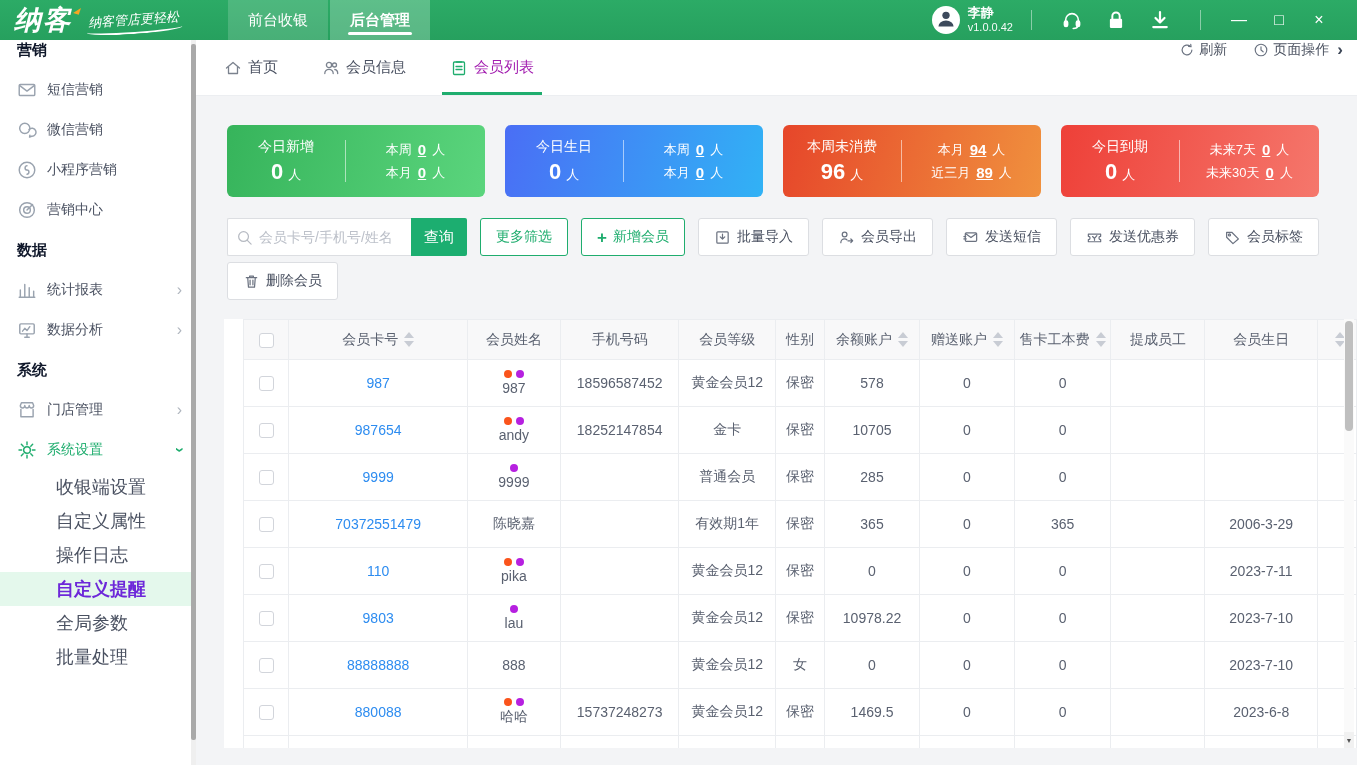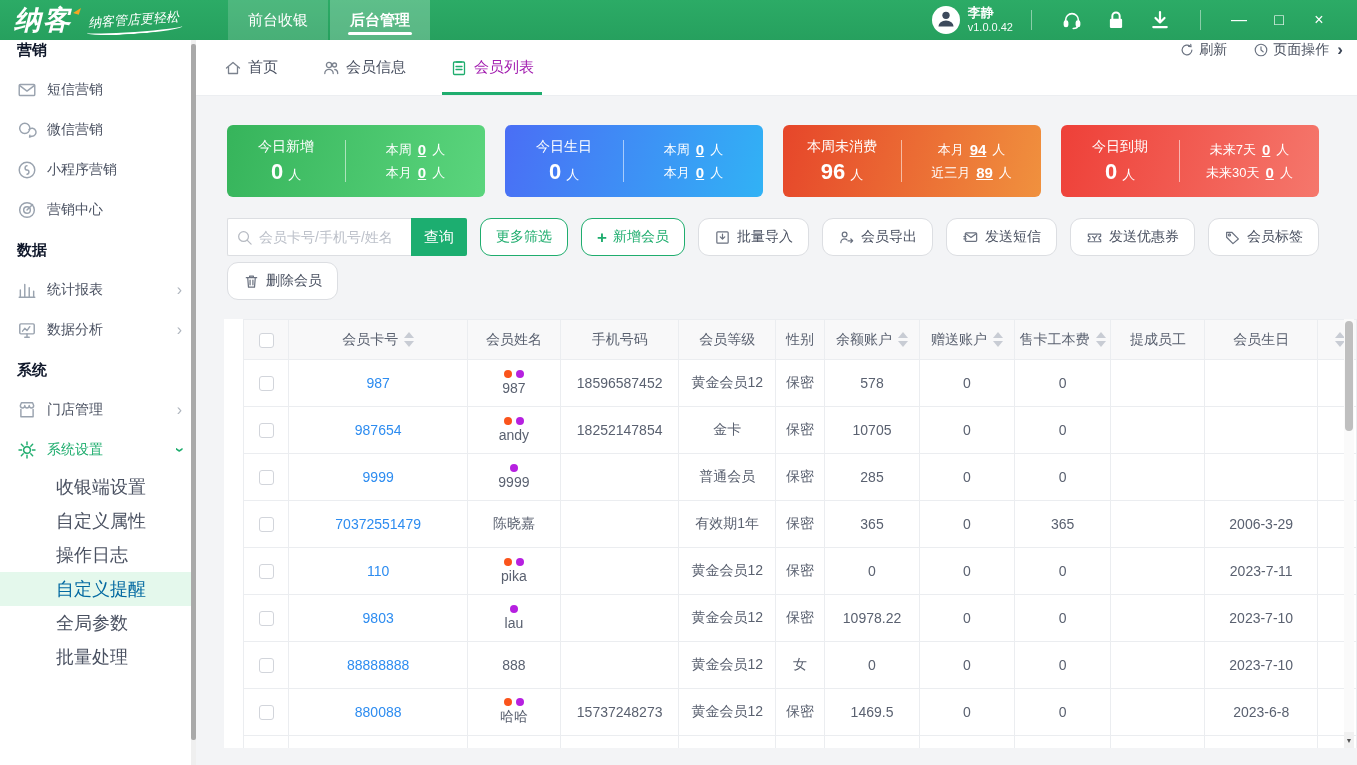--- a/index.html
+++ b/index.html
@@ -30,21 +30,21 @@
   .sidebar { position:absolute; left:0; top:40px; width:196px; bottom:0; background:#fff; overflow:hidden; z-index:20; }
   .side-scroll { position:absolute; right:0; top:0; bottom:0; width:5px; background:#efefef; }
   .side-thumb { position:absolute; left:0; right:0; top:4px; height:696px; background:#a9a9a9; border-radius:2px; }
   .side-section { height:40px; display:flex; align-items:center; padding-left:17px; font-size:15px; font-weight:bold; color:#0f172a; }
   .side-item { height:40px; display:flex; align-items:center; padding-left:17px; font-size:14px; color:#4a5161; cursor:pointer; position:relative; }
   .side-item .s-icon { width:20px; height:20px; color:#9aa3af; margin-right:10px; flex:none; display:flex; align-items:center; justify-content:center; }
   .side-item.green, .side-item.green .s-icon { color:#1fad6e; }
   .side-arrow { position:absolute; right:14px; color:#b0b6bf; font-size:16px; line-height:1; }
   .side-arrow.down { transform:rotate(90deg); color:#1fad6e; font-weight:bold; }
   .side-sub { height:34px; display:flex; align-items:center; padding-left:56px; font-size:18px; color:#4a5161; cursor:pointer; }
-  .side-sub.active { background:#e4f8ec; color:#0369a1; font-weight:normal; }
+  .side-sub.active { background:#e4f8ec; color:#6d28d9; font-weight:bold; }
 
   
   .tabbar { position:absolute; left:196px; top:40px; right:0; height:56px; background:#fff; display:flex; align-items:flex-start; border-bottom:1px solid #eceef1; z-index:10; }
   .page-tabs { display:flex; height:100%; margin-left:28px; }
   .page-tab { display:flex; align-items:center; gap:6px; font-size:15px; color:#4a5161; margin-right:44px; position:relative; cursor:pointer; }
   .page-tab .p-icon { width:18px; height:18px; display:flex; align-items:center; justify-content:center; color:#7b828e; }
   .page-tab.active { color:#a21caf; }
   .page-tab.active .p-icon { color:#1fad6e; }
   .page-tab.active::after { content:""; position:absolute; bottom:0; left:-8px; right:-8px; height:3px; background:#1fad6e; }
   .tabbar-right { margin-left:auto; display:flex; align-items:center; padding-right:14px; font-size:14px; color:#4b5260; }
@@ -66,21 +66,21 @@
   .card-line { display:flex; align-items:center; gap:6px; }
   .card-line b { font-size:15px; text-decoration:underline; cursor:pointer; }
 
   .toolbar { margin-top:21px; display:flex; gap:13px; }
   .search-group { display:flex; }
   .search-box { width:184px; height:38px; background:#fff; border:1px solid #dcdee2; border-right:none; border-radius:2px 0 0 2px; display:flex; align-items:center; padding:0 8px; }
   .search-box .sch-icon { width:17px; height:17px; color:#b6bac2; margin-right:6px; flex:none; }
   .search-box input { border:none; outline:none; width:100%; font-size:14px; color:#333; background:transparent; font-family:inherit; }
   .search-box input::placeholder { color:#bcc0c9; }
   .btn-query { width:56px; height:38px; background:#1cae70; color:#fff; border:none; font-size:15px; border-radius:0 2px 2px 0; cursor:pointer; font-family:inherit; }
-  .btn { height:38px; background:#fff; border:1px solid #dcdee2; border-radius:11px; font-size:14px; color:#4a5161; display:flex; align-items:center; gap:6px; padding:0 15px; cursor:pointer; font-family:inherit; }
+  .btn { height:38px; background:#fff; border:1px solid #dcdee2; border-radius:3px; font-size:14px; color:#4a5161; display:flex; align-items:center; gap:6px; padding:0 15px; cursor:pointer; font-family:inherit; }
   .btn .b-icon { width:17px; height:17px; display:flex; align-items:center; justify-content:center; color:#6b7280; }
   .btn.green { border-color:#1fad6e; color:#1fad6e; }
   .btn.green .plus { font-size:17px; font-weight:bold; line-height:1; }
   .toolbar-row2 { margin-top:6px; display:flex; }
 
   
   .table-panel { margin:19px -17px 0 -3px; background:#fff; position:relative; height:429px; overflow:hidden; }
   table { border-collapse:collapse; table-layout:fixed; margin-left:19px; }
   th, td { border:1px solid #ebedf0; text-align:center; font-weight:normal; overflow:hidden; white-space:nowrap; }
   thead th { height:40px; background:#f8f8f9; color:#5a6170; font-size:14px; }

